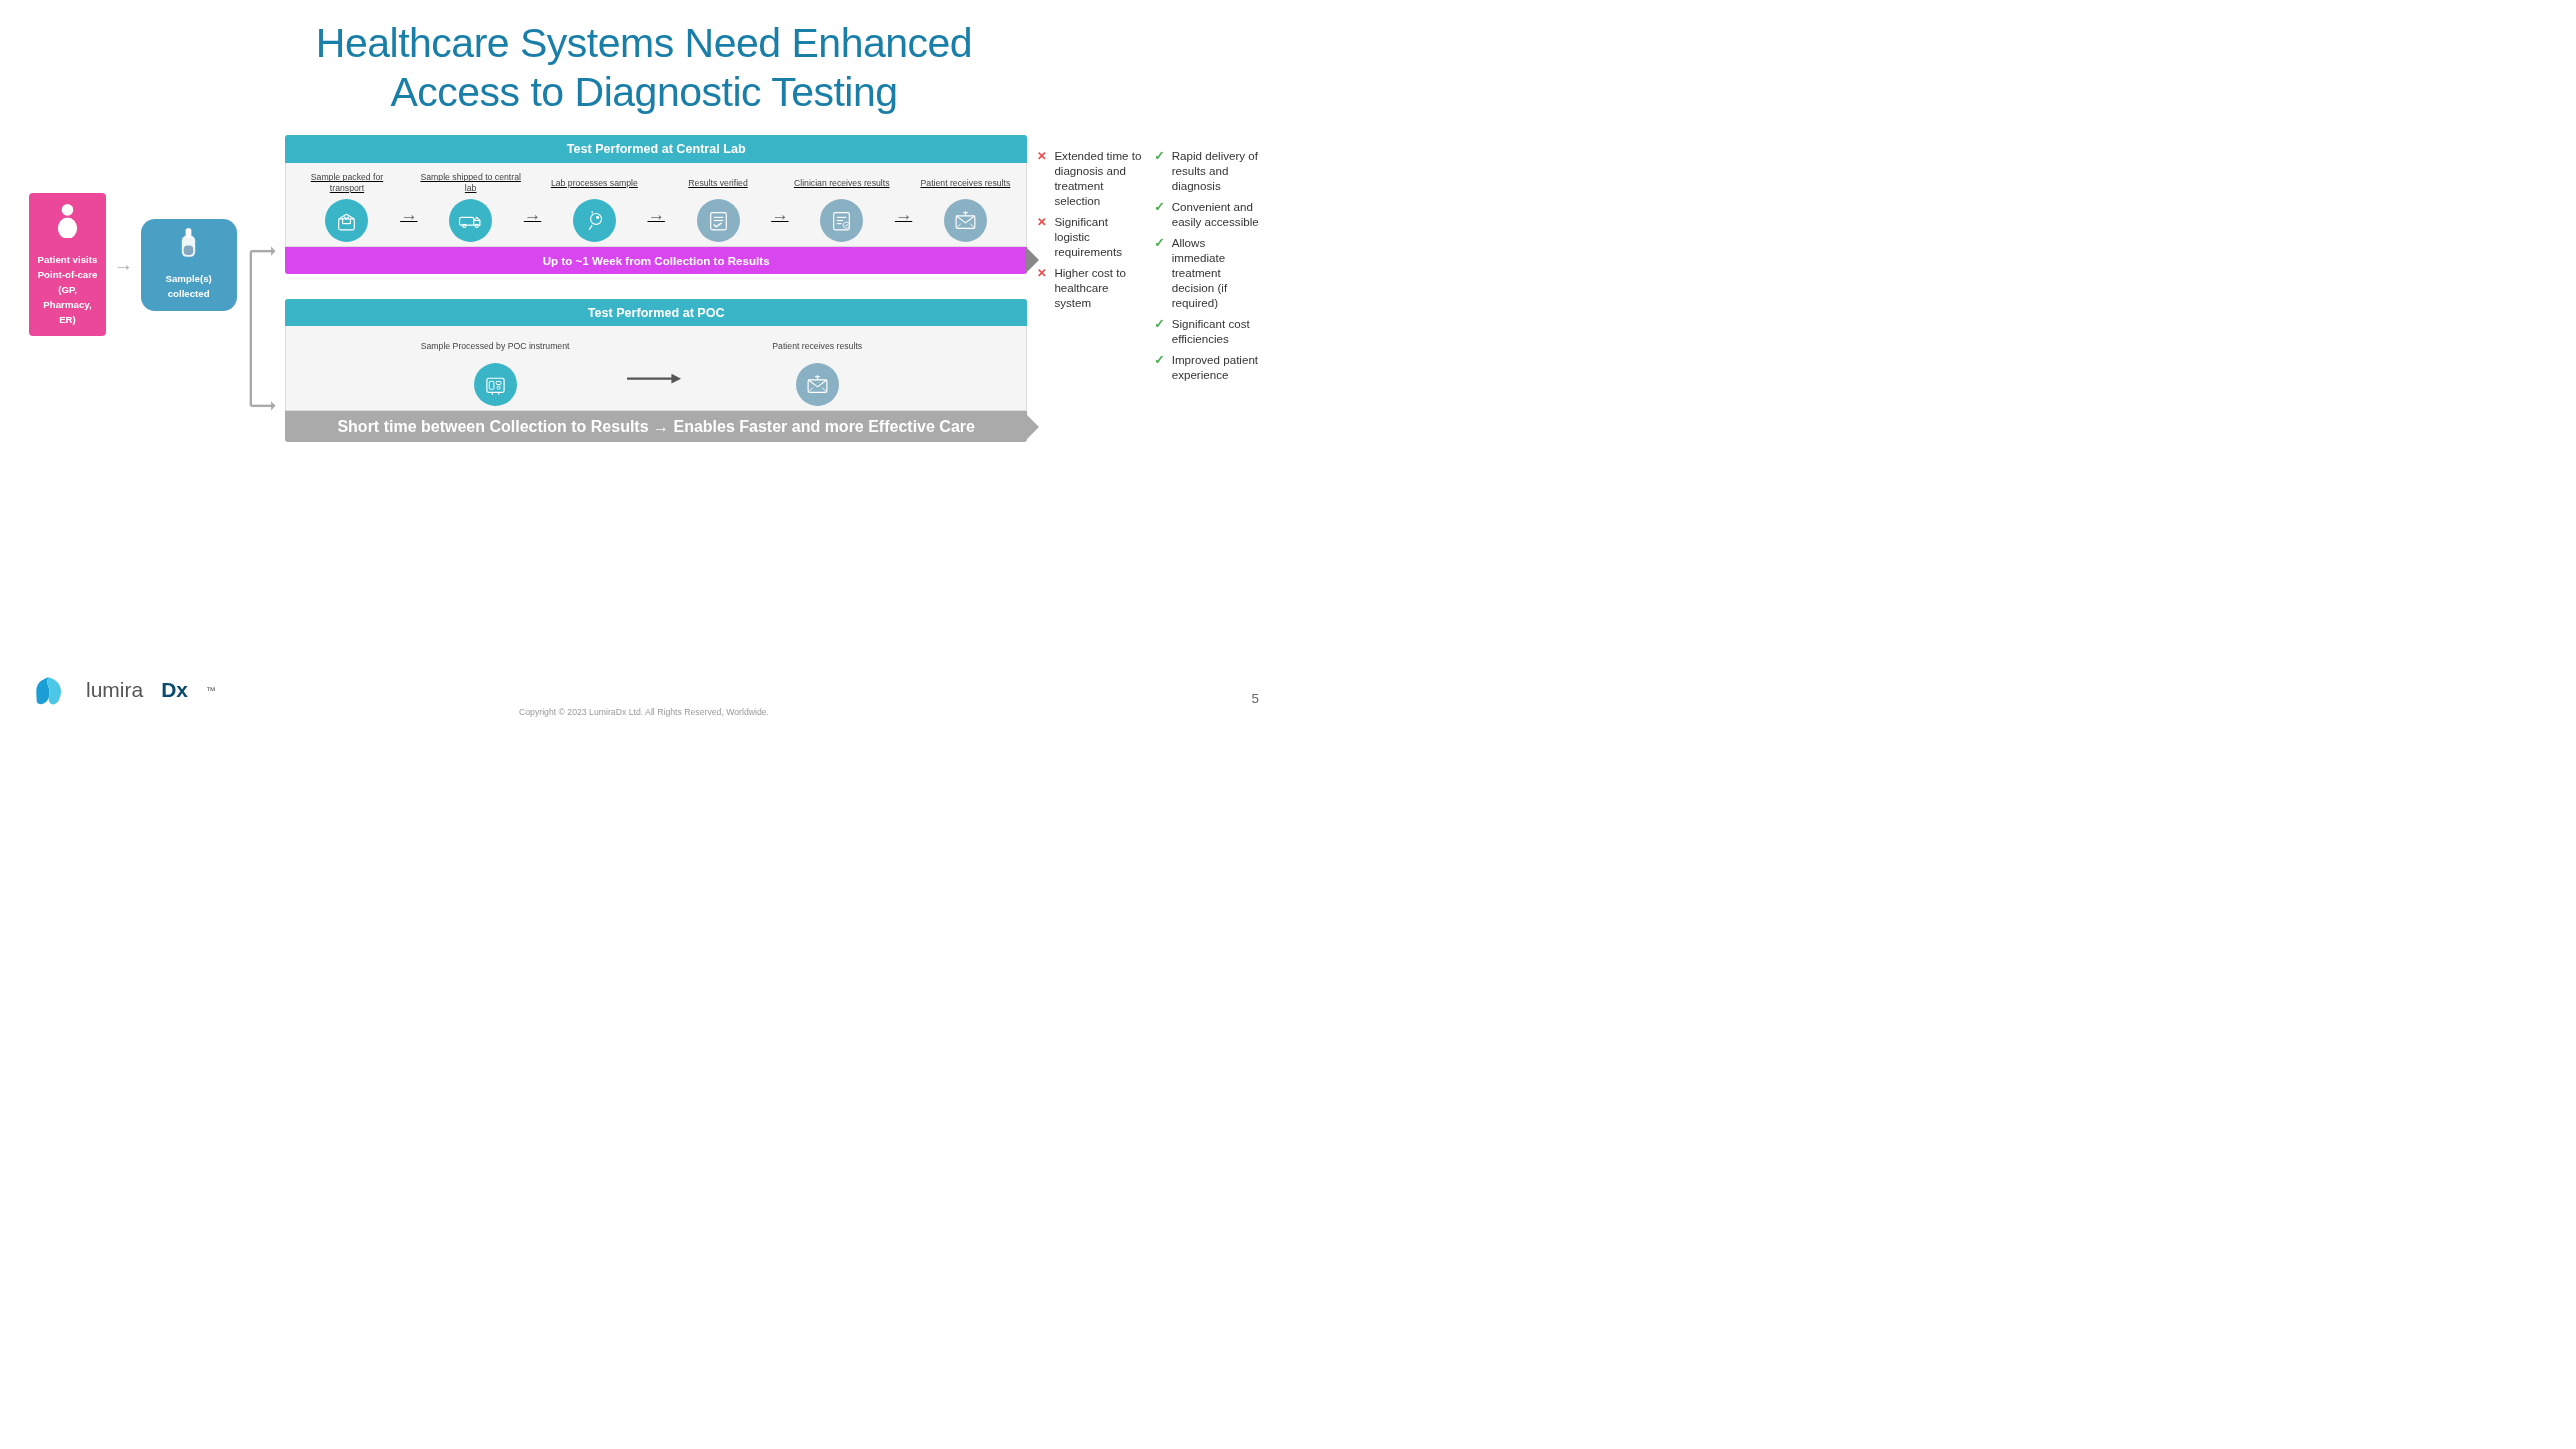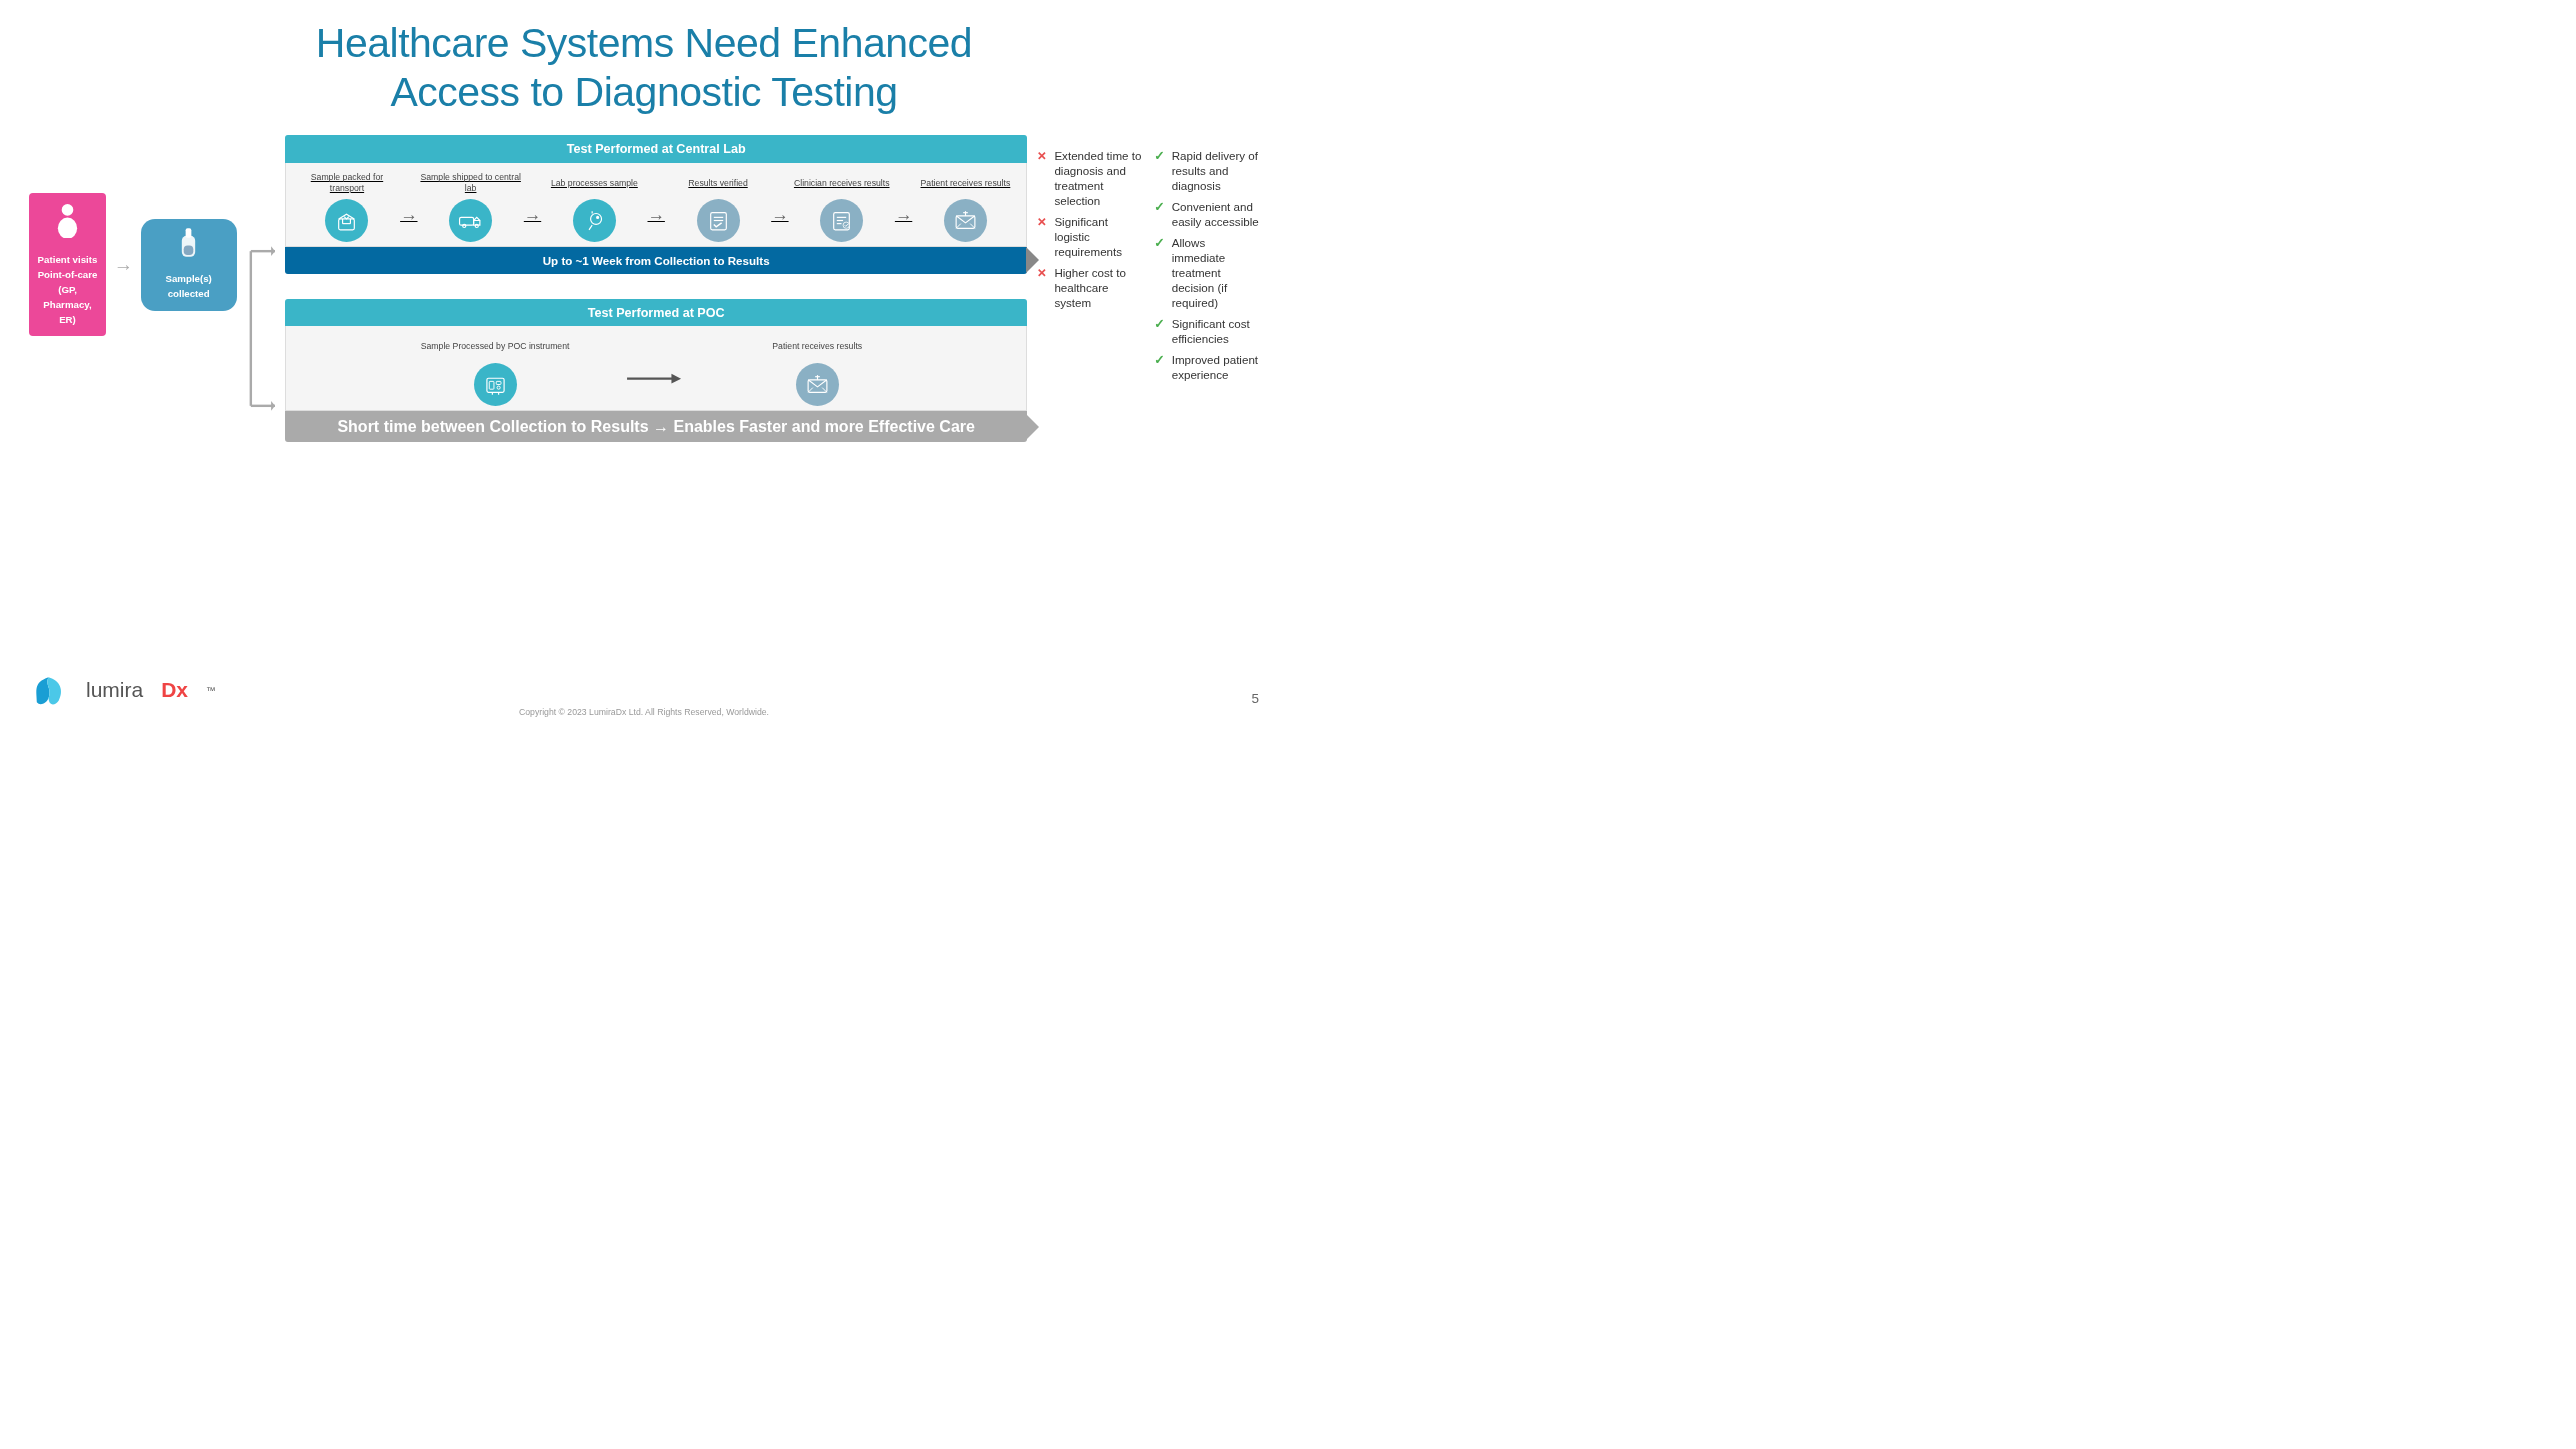--- a/index.html
+++ b/index.html
@@ -152,21 +152,21 @@
       color: #666;
       font-size: 17.4px;
       margin: 0 1.9px;
       margin-top: 17.4px;
       flex-shrink: 0;
     }
     .timeline-bar {
       display: flex;
       align-items: center;
       justify-content: center;
-      background: #0369a1;
+      background: #d946ef;
       color: white;
       font-size: 11.6px;
       font-weight: bold;
       padding: 6.8px 15.5px;
       margin-top: 0;
       position: relative;
       border-radius: 0 0 2.9px 2.9px;
     }
     .timeline-bar::after {
       content: '';
@@ -258,21 +258,21 @@
       width: 39px;
       height: 39px;
     }
     .logo-text-lumira {
       font-size: 21px;
       color: #555;
       font-weight: 300;
     }
     .logo-text-dx {
       font-size: 21px;
-      color: #ef4444;
+      color: #0c4a6e;
       font-weight: bold;
     }
     .logo-tm {
       font-size: 9.7px;
       vertical-align: super;
       color: #555;
     }
     .page-number {
       position: absolute;
       bottom: 19.3px;

